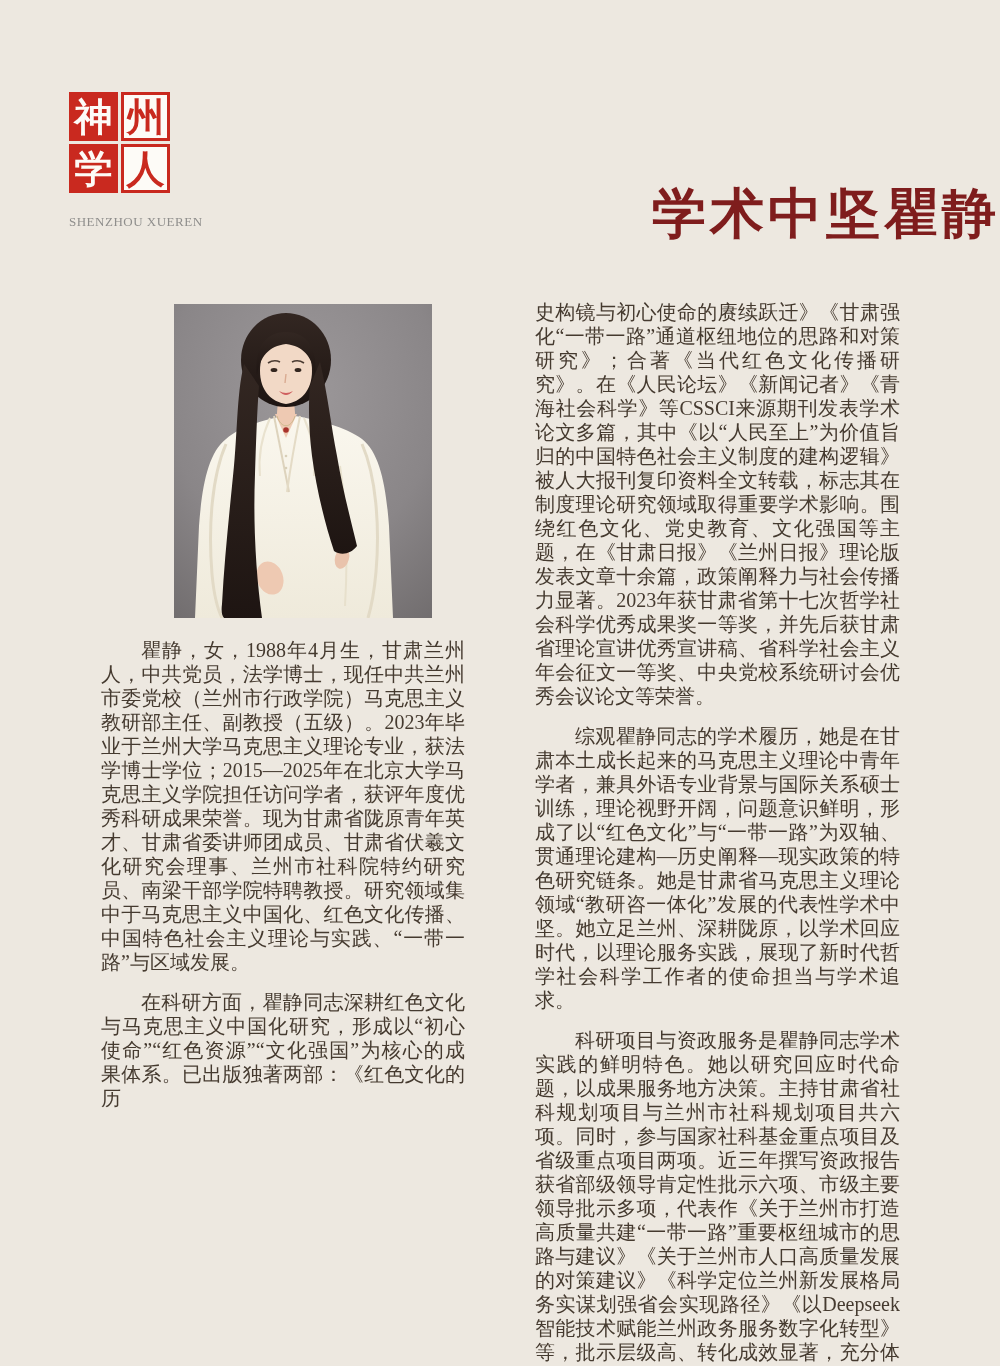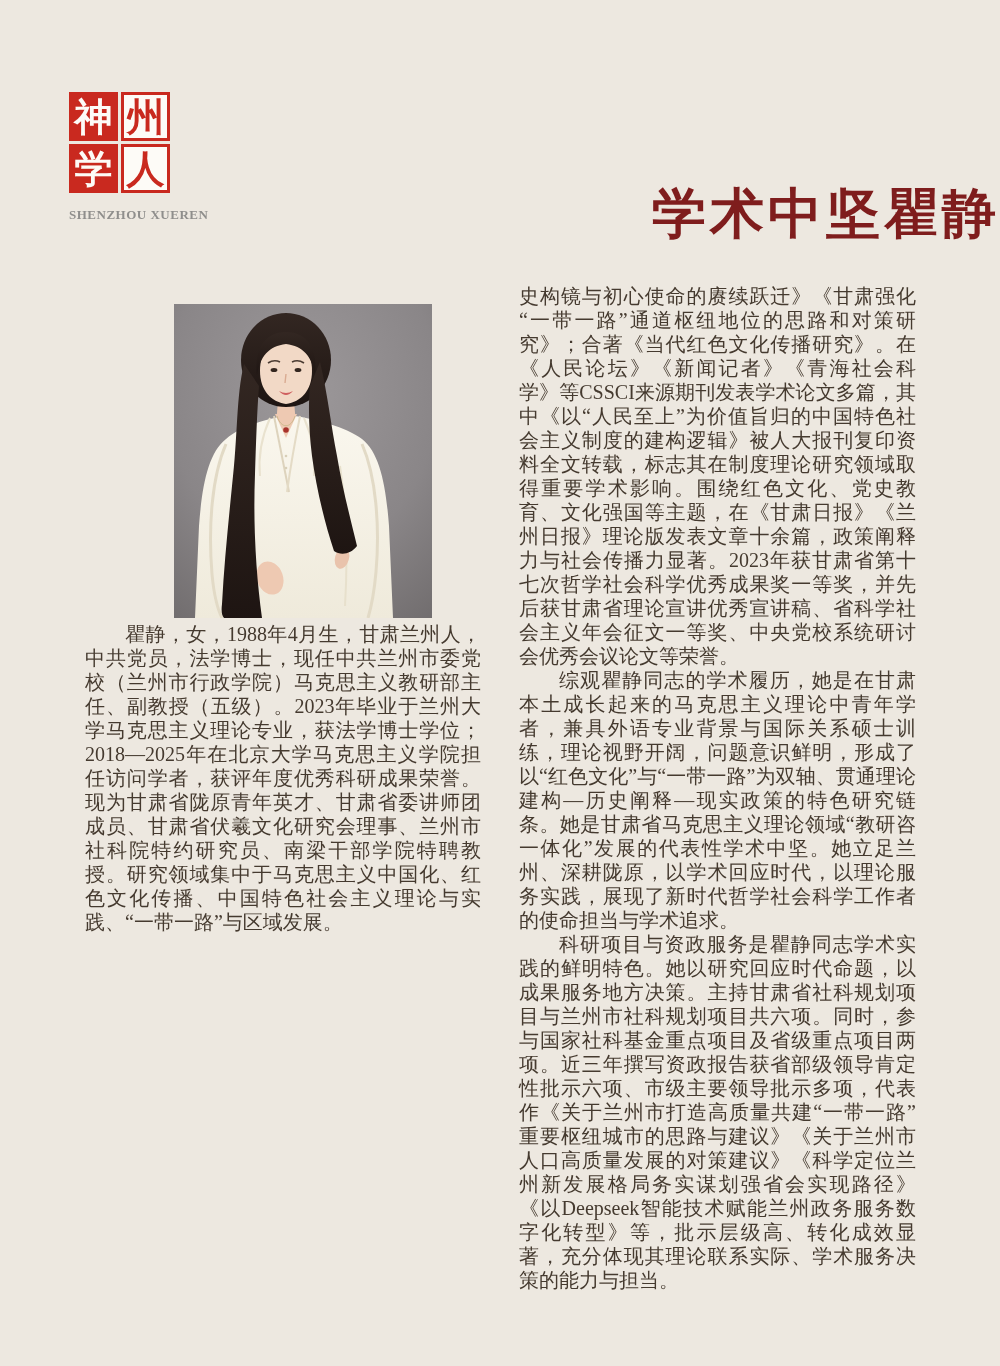--- a/index.html
+++ b/index.html
@@ -21,23 +21,23 @@
   }
   .logo-tile{
     display:flex;align-items:center;justify-content:center;
     font-family:"Liberation Serif", serif;
     font-weight:bold;font-size:38px;line-height:1;
     box-sizing:border-box;
   }
   .logo-tile.red{background:#C9291F;color:#FDFBF7;}
   .logo-tile.white{background:#FDFBF7;color:#C9291F;border:3px solid #C9291F;}
   .logo-sub{
-    margin-top:14px;
+    margin-top:21px;
     font-family:"Liberation Serif", serif;
-    font-weight:bold;
+    font-weight:normal;
     font-size:13px;color:#8F8E8C;letter-spacing:0.5px;
     white-space:nowrap;
   }
 
   
   .article-title{
     position:absolute;left:0;top:178px;width:1000px;
     margin:0;text-align:right;
     font-family:"Liberation Sans", sans-serif;
     font-weight:bold;font-size:54px;letter-spacing:4px;
@@ -52,21 +52,21 @@
   .portrait svg{display:block;}
 
   
   .col{
     position:absolute;
     font-size:20px;line-height:24px;
     color:#453A2F;
     text-align:justify;
     text-justify:inter-character;
   }
-  .col p{margin:0;text-indent:2em;}
+  .col p{margin:16px;text-indent:2em;}
   .col p.no-indent{text-indent:0;}
   .col-left{left:85px;top:622px;width:396px;}
   .col-right{left:519px;top:284px;width:397px;}
 </style>
 </head>
 <body>
 
 <div class="page">
 
   <div class="logo">
@@ -141,21 +141,22 @@
 
       <ellipse cx="96" cy="274" rx="13" ry="17" transform="rotate(-20 96 274)" fill="#EEC9B2"></ellipse>
       <ellipse cx="168" cy="254" rx="7" ry="11" transform="rotate(15 168 254)" fill="#E9C3AC"></ellipse>
 
       <path d="M70,60 C62,92 64,132 58,182 C54,222 50,262 48,300 C47,308 48,312 50,314 L88,314 C82,270 79,220 81,170 C82,140 83,108 85,82 Z" fill="url(#hairg)"></path>
       <path d="M146,58 C154,92 157,122 163,152 C169,187 177,217 183,242 C177,250 167,252 160,247 C150,217 142,182 138,152 C135,128 134,102 136,82 Z" fill="url(#hairg)"></path>
     </svg>
   </div>
 
   <div class="col col-left">
-    <p>瞿静，女，1988年4月生，甘肃兰州人，中共党员，法学博士，现任中共兰州市委党校（兰州市行政学院）马克思主义教研部主任、副教授（五级）。2023年毕业于兰州大学马克思主义理论专业，获法学博士学位；2018—2025年在北京大学马克思主义学院担任访问学者，获评年度优秀科研成果荣誉。现为甘肃省陇原青年英才、甘肃省委讲师团成员、甘肃省伏羲文化研究会理事、兰州市社科院特约研究员、南梁干部学院特聘教授。研究领域集中于马克思主义中国化、红色文化传播、中国特色社会主义理论与实践、“一带一路”与区域发展。</p>
+    <p>瞿静，女，1988年4月生，甘肃兰州人，中共党员，法学博士，现任中共兰州市委党校（兰州市行政学院）马克思主义教研部主任、副教授（五级）。2023年毕业于兰州大学马克思主义理论专业，获法学博士学位；2015—2025年在北京大学马克思主义学院担任访问学者，获评年度优秀科研成果荣誉。现为甘肃省陇原青年英才、甘肃省委讲师团成员、甘肃省伏羲文化研究会理事、兰州市社科院特约研究员、南梁干部学院特聘教授。研究领域集中于马克思主义中国化、红色文化传播、中国特色社会主义理论与实践、“一带一路”与区域发展。</p>
+    <p>在科研方面，瞿静同志深耕红色文化与马克思主义中国化研究，形成以“初心使命”“红色资源”“文化强国”为核心的成果体系。已出版独著两部：《红色文化的历</p>
   </div>
 
   <div class="col col-right">
     <p class="no-indent">史构镜与初心使命的赓续跃迁》《甘肃强化“一带一路”通道枢纽地位的思路和对策研究》；合著《当代红色文化传播研究》。在《人民论坛》《新闻记者》《青海社会科学》等CSSCI来源期刊发表学术论文多篇，其中《以“人民至上”为价值旨归的中国特色社会主义制度的建构逻辑》被人大报刊复印资料全文转载，标志其在制度理论研究领域取得重要学术影响。围绕红色文化、党史教育、文化强国等主题，在《甘肃日报》《兰州日报》理论版发表文章十余篇，政策阐释力与社会传播力显著。2023年获甘肃省第十七次哲学社会科学优秀成果奖一等奖，并先后获甘肃省理论宣讲优秀宣讲稿、省科学社会主义年会征文一等奖、中央党校系统研讨会优秀会议论文等荣誉。</p>
     <p>综观瞿静同志的学术履历，她是在甘肃本土成长起来的马克思主义理论中青年学者，兼具外语专业背景与国际关系硕士训练，理论视野开阔，问题意识鲜明，形成了以“红色文化”与“一带一路”为双轴、贯通理论建构—历史阐释—现实政策的特色研究链条。她是甘肃省马克思主义理论领域“教研咨一体化”发展的代表性学术中坚。她立足兰州、深耕陇原，以学术回应时代，以理论服务实践，展现了新时代哲学社会科学工作者的使命担当与学术追求。</p>
     <p>科研项目与资政服务是瞿静同志学术实践的鲜明特色。她以研究回应时代命题，以成果服务地方决策。主持甘肃省社科规划项目与兰州市社科规划项目共六项。同时，参与国家社科基金重点项目及省级重点项目两项。近三年撰写资政报告获省部级领导肯定性批示六项、市级主要领导批示多项，代表作《关于兰州市打造高质量共建“一带一路”重要枢纽城市的思路与建议》《关于兰州市人口高质量发展的对策建议》《科学定位兰州新发展格局务实谋划强省会实现路径》《以Deepseek智能技术赋能兰州政务服务数字化转型》等，批示层级高、转化成效显著，充分体现其理论联系实际、学术服务决策的能力与担当。</p>
   </div>
 
 </div>
 

